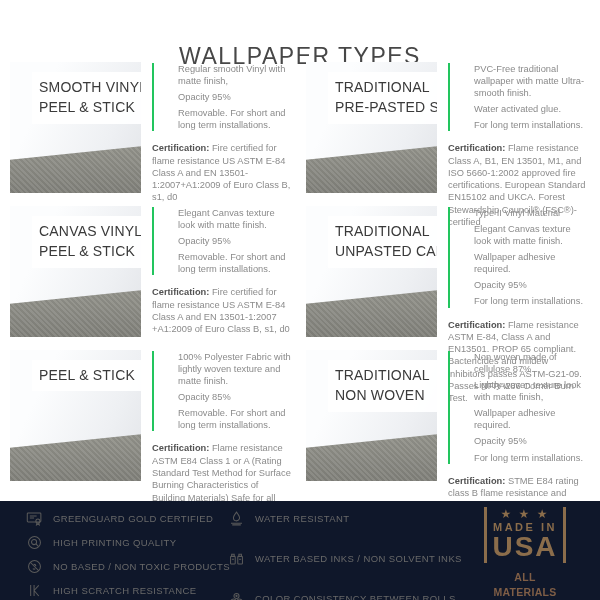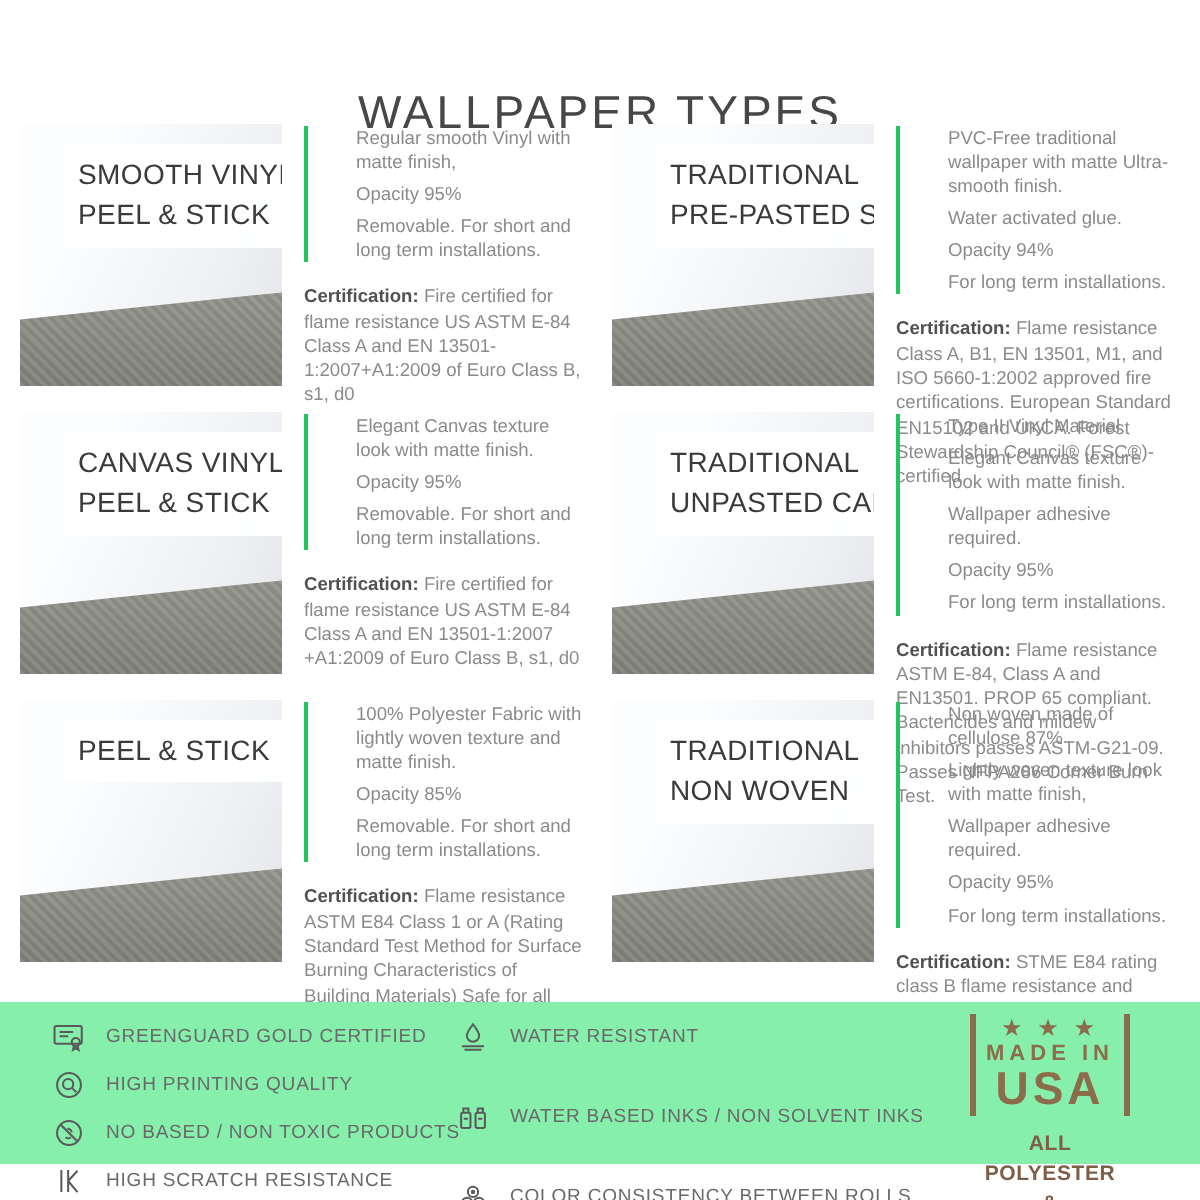--- a/index.html
+++ b/index.html
@@ -50,42 +50,42 @@
     margin-bottom:4px;
   }
   .features p:last-child { margin-bottom:0; }
   .cert {
     margin-top:11px; padding-left:0;
     font-size:9.3px; line-height:1.32; color:#8b8b8b;
   }
   .cert strong { color:#525252; font-weight:bold; }
   
   .footer {
-    position:absolute; left:0; top:501px; width:600px; height:81px;
-    background:#86efac;
+    position:absolute; left:0; top:501px; width:600px; height:99px;
+    background:#0f172a;
   }
   .badge-col { position:absolute; top:9px; display:flex; flex-direction:column; gap:7px; }
   .badge-col.left { left:26px; }
   .badge-col.mid  { left:228px;gap:23px; }
   .badge { display:flex; align-items:center; height:17px; }
   .bicon { width:17px; height:17px; color:#5a5a5a; flex:0 0 17px; display:inline-flex; }
   .bicon svg { width:17px; height:17px; }
   .badge .blabel {
     margin-left:10px;
     font-size:9.5px; letter-spacing:0.4px; color:#696969;
   }
   
   .stamp { position:absolute; left:484px; top:6px; width:82px; text-align:center; color:#8b6d4b; }
   .stamp-box {
     border-left:3px solid #8b6d4b; border-right:3px solid #8b6d4b;
     padding:1px 5px 2px 5px; display:inline-block;
   }
   .stamp-stars { font-size:12px; letter-spacing:2px; line-height:1.1; white-space:nowrap; }
   .stamp-madein { font-size:11px; font-weight:bold; letter-spacing:2.5px; line-height:1.2; white-space:nowrap; }
-  .stamp-usa { font-size:23px; font-weight:bold; letter-spacing:2px; line-height:0.95; }
+  .stamp-usa { font-size:28px; font-weight:bold; letter-spacing:2px; line-height:0.95; }
   .stamp-caption {
     margin-top:7px; font-size:10.5px; font-weight:bold;
     color:#7f5e46; letter-spacing:0.3px; line-height:1.4;
   }
   .stamp-caption span { display:block; }
 </style>
 </head>
 <body>
 
 <h1 class="title">WALLPAPER TYPES</h1>
@@ -116,21 +116,20 @@
     <div class="concrete"></div>
     <div class="swatch-label">
       <span>TRADITIONAL</span>
       <span>PRE-PASTED SMOOTH</span>
     </div>
   </div>
   <div class="ptext">
     <div class="features">
       <p>PVC-Free traditional wallpaper with matte Ultra-smooth finish.</p>
       <p>Water activated glue.</p>
-      <p>Opacity 94%</p>
       <p>For long term installations.</p>
     </div>
     <div class="cert">
       <strong>Certification:</strong>
       <span>Flame resistance Class A, B1, EN 13501, M1, and ISO 5660-1:2002 approved fire certifications. European Standard EN15102 and UKCA. Forest Stewardship Council® (FSC®)-certified</span>
     </div>
   </div>
 </div>
 
 <div class="panel" style="left:10px; top:206px;">
@@ -301,18 +300,18 @@
     </div>
   </div>
 
   <div class="stamp">
     <div class="stamp-box">
       <div class="stamp-stars">★ ★ ★</div>
       <div class="stamp-madein">MADE IN</div>
       <div class="stamp-usa">USA</div>
     </div>
     <div class="stamp-caption">
-      <span>ALL POLYESTER</span>
+      <span>ALL MATERIALS</span>
       <span>&amp; PRODUCTION</span>
     </div>
   </div>
 
 </div>
 
 </body></html>

